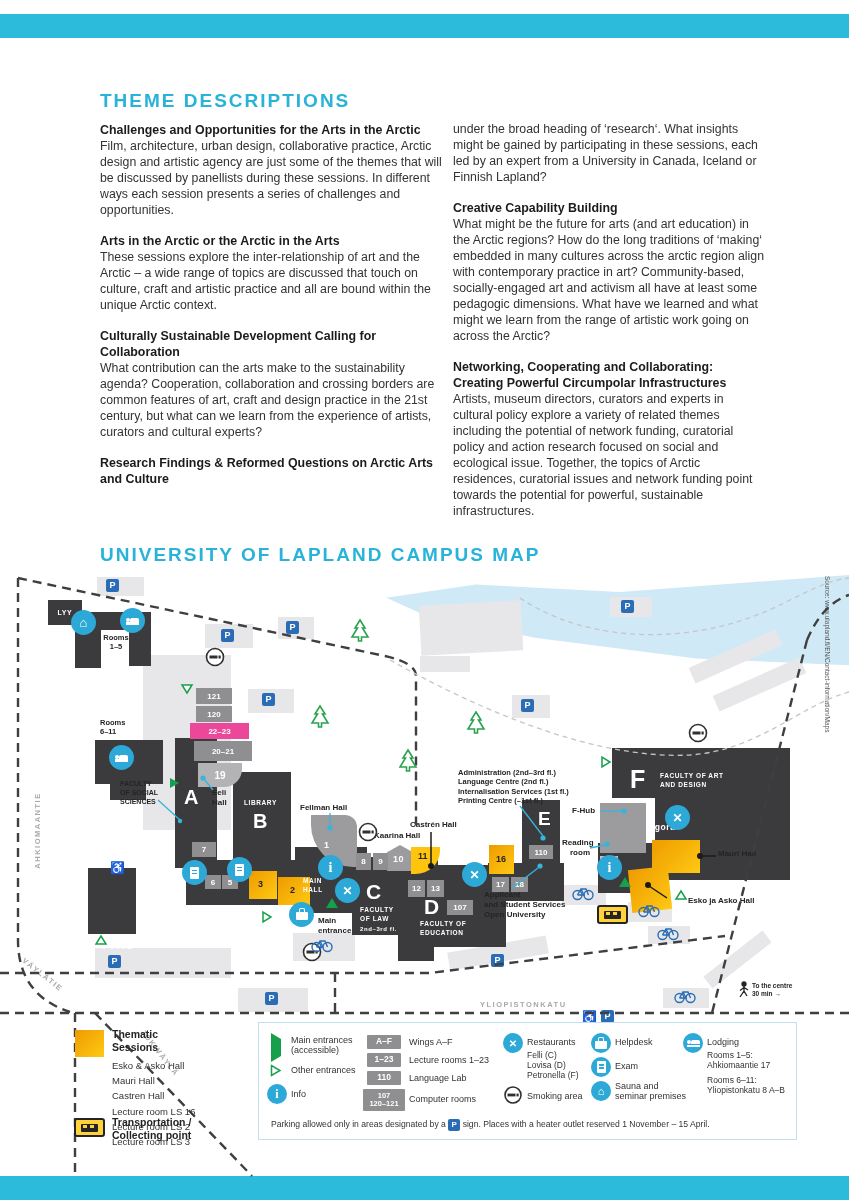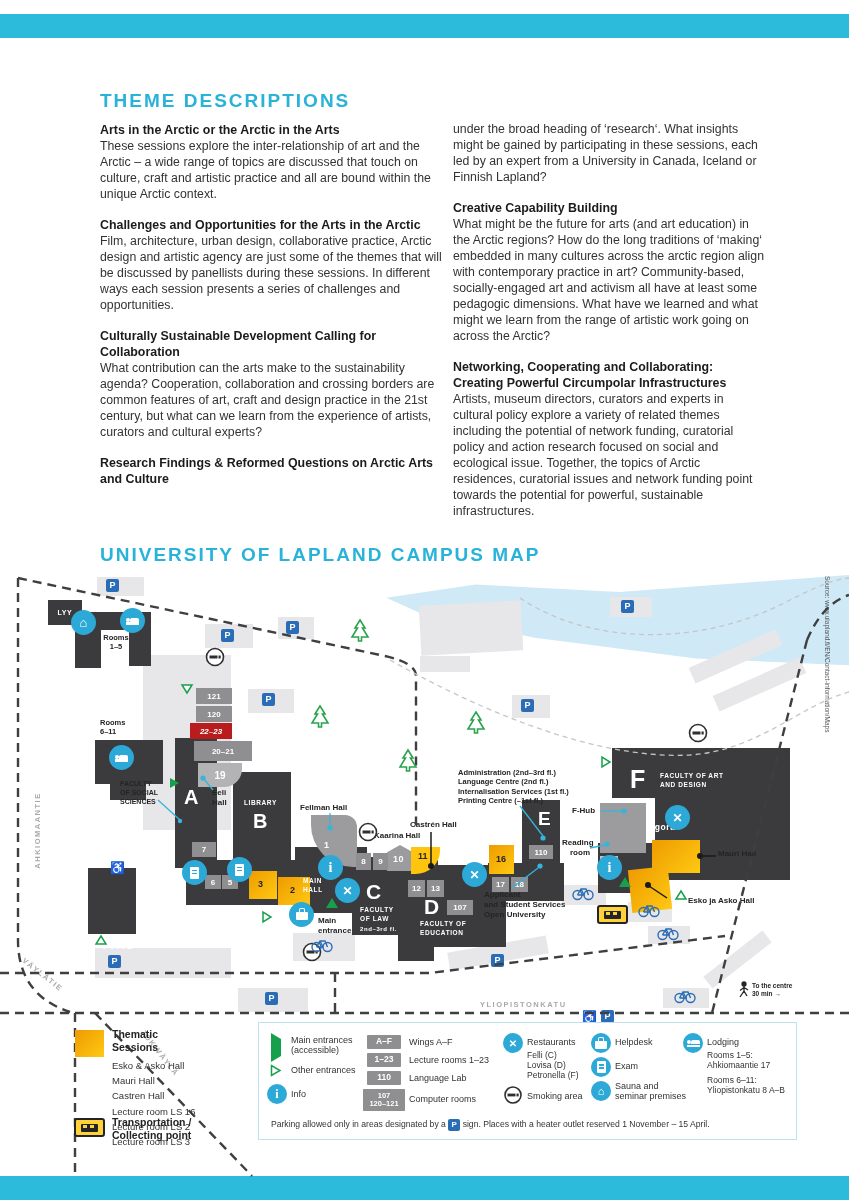--- a/index.html
+++ b/index.html
@@ -56,26 +56,26 @@
 
 <div class="page">
 
   <div class="bar" style="top:14px;"></div>
   <div class="bar" style="top:1176px;"></div>
 
   <div class="h1" style="left:100px;top:90px;">THEME DESCRIPTIONS</div>
 
   <div class="col" style="left:100px;top:122px;width:350px;">
     <div class="sec">
+      <h3>Challenges and Opportunities for the Arts in the Arctic</h3>
+      <p>Film, architecture, urban design, collaborative practice, Arctic design and artistic agency are just some of the themes that will be discussed by panellists during these sessions. In different ways each session presents a series of challenges and opportunities.</p>
+    </div>
+    <div class="sec">
       <h3>Arts in the Arctic or the Arctic in the Arts</h3>
       <p>These sessions explore the inter-relationship of art and the Arctic – a wide range of topics are discussed that touch on culture, craft and artistic practice and all are bound within the unique Arctic context.</p>
-    </div>
-    <div class="sec">
-      <h3>Challenges and Opportunities for the Arts in the Arctic</h3>
-      <p>Film, architecture, urban design, collaborative practice, Arctic design and artistic agency are just some of the themes that will be discussed by panellists during these sessions. In different ways each session presents a series of challenges and opportunities.</p>
     </div>
     <div class="sec">
       <h3>Culturally Sustainable Development Calling for Collaboration</h3>
       <p>What contribution can the arts make to the sustainability agenda? Cooperation, collaboration and crossing borders are common features of art, craft and design practice in the 21st century, but what can we learn from the experience of artists, curators and cultural experts?</p>
     </div>
     <div class="sec">
       <h3>Research Findings &amp; Reformed Questions on Arctic Arts and Culture</h3>
     </div>
   </div>
 
@@ -151,21 +151,21 @@
   <div class="gy" style="left:311px;top:815px;width:46px;height:52px;border-radius:0 12px 0 42px;"></div>
   <div class="gy" style="left:600px;top:803px;width:46px;height:50px;"></div>
   <div class="abs" style="left:600px;top:856px;width:18px;height:20px;background:#c2c2c4;"></div>
   <div class="gy" style="left:387px;top:845px;width:26px;height:26px;clip-path:polygon(50% 0,100% 28%,100% 100%,0 100%,0 28%);"></div>
   <span class="wl" style="left:393px;top:854px;font-size:9px;text-align:center;">10</span>
   <div class="abs" style="left:411px;top:847px;width:29px;height:27px;background:#ffc40e;border-radius:0 0 85% 0;"></div>
   <span class="abs" style="left:418px;top:851px;font-size:9px;font-weight:bold;color:#242424;">11</span>
 
   <span class="rm" style="left:196px;top:688px;width:36px;height:16px;">121</span>
   <span class="rm" style="left:196px;top:706px;width:36px;height:16px;">120</span>
-  <span class="rm" style="left:190px;top:723px;width:42px;height:16px;background:#b91c1c;font-style:italic;">22–23</span>
+  <span class="rm" style="left:190px;top:723px;width:59px;height:16px;background:#ec4899;">22–23</span>
   <span class="rm" style="left:194px;top:741px;width:58px;height:20px;">20–21</span>
   <span class="rm" style="left:198px;top:763px;width:44px;height:24px;background:#b3b3b5;font-size:10px;border-radius:0 0 18px 0;">19</span>
   <span class="rm" style="left:192px;top:842px;width:24px;height:15px;">7</span>
   <span class="rm" style="left:205px;top:875px;width:16px;height:14px;">6</span>
   <span class="rm" style="left:222px;top:875px;width:16px;height:14px;">5</span>
   <span class="rm" style="left:356px;top:853px;width:15px;height:17px;">8</span>
   <span class="rm" style="left:373px;top:853px;width:15px;height:17px;">9</span>
   <span class="rm" style="left:408px;top:880px;width:17px;height:17px;">12</span>
   <span class="rm" style="left:427px;top:880px;width:17px;height:17px;">13</span>
   <span class="rm" style="left:447px;top:900px;width:26px;height:15px;">107</span>

